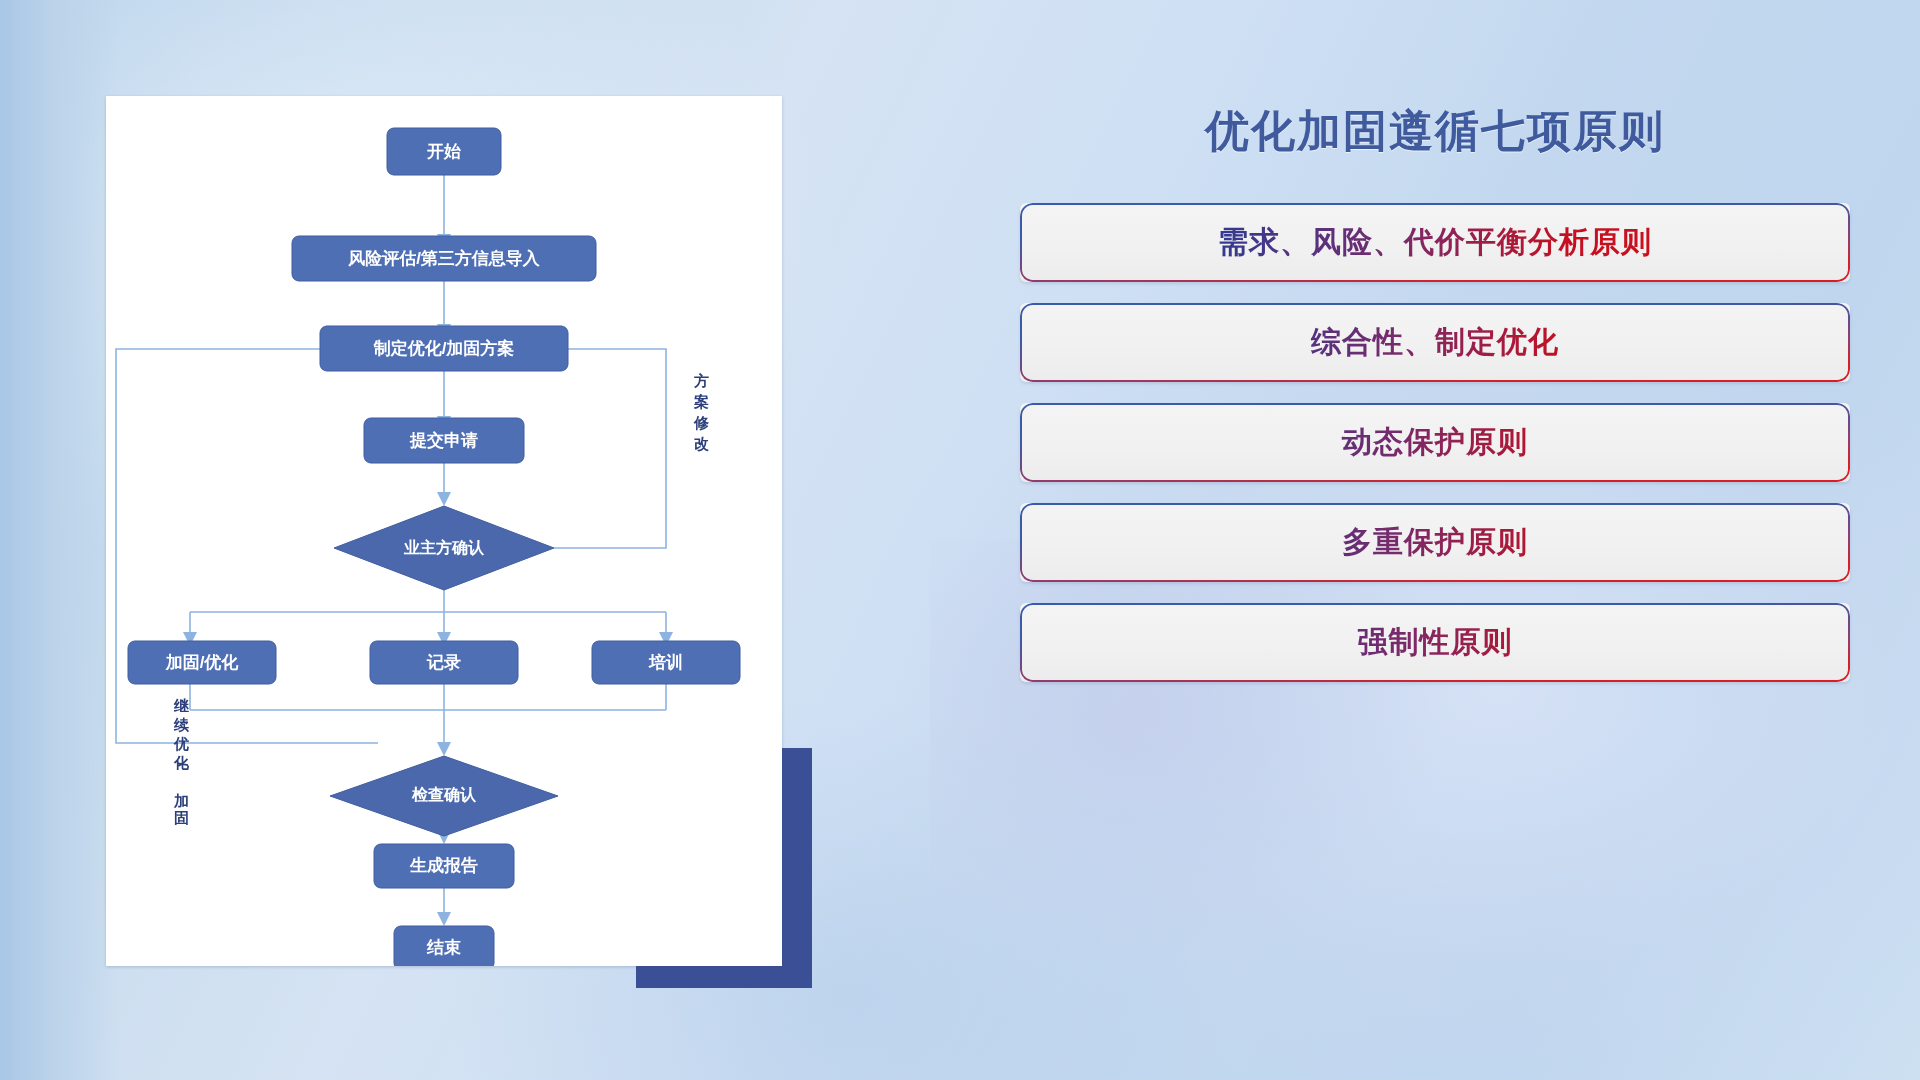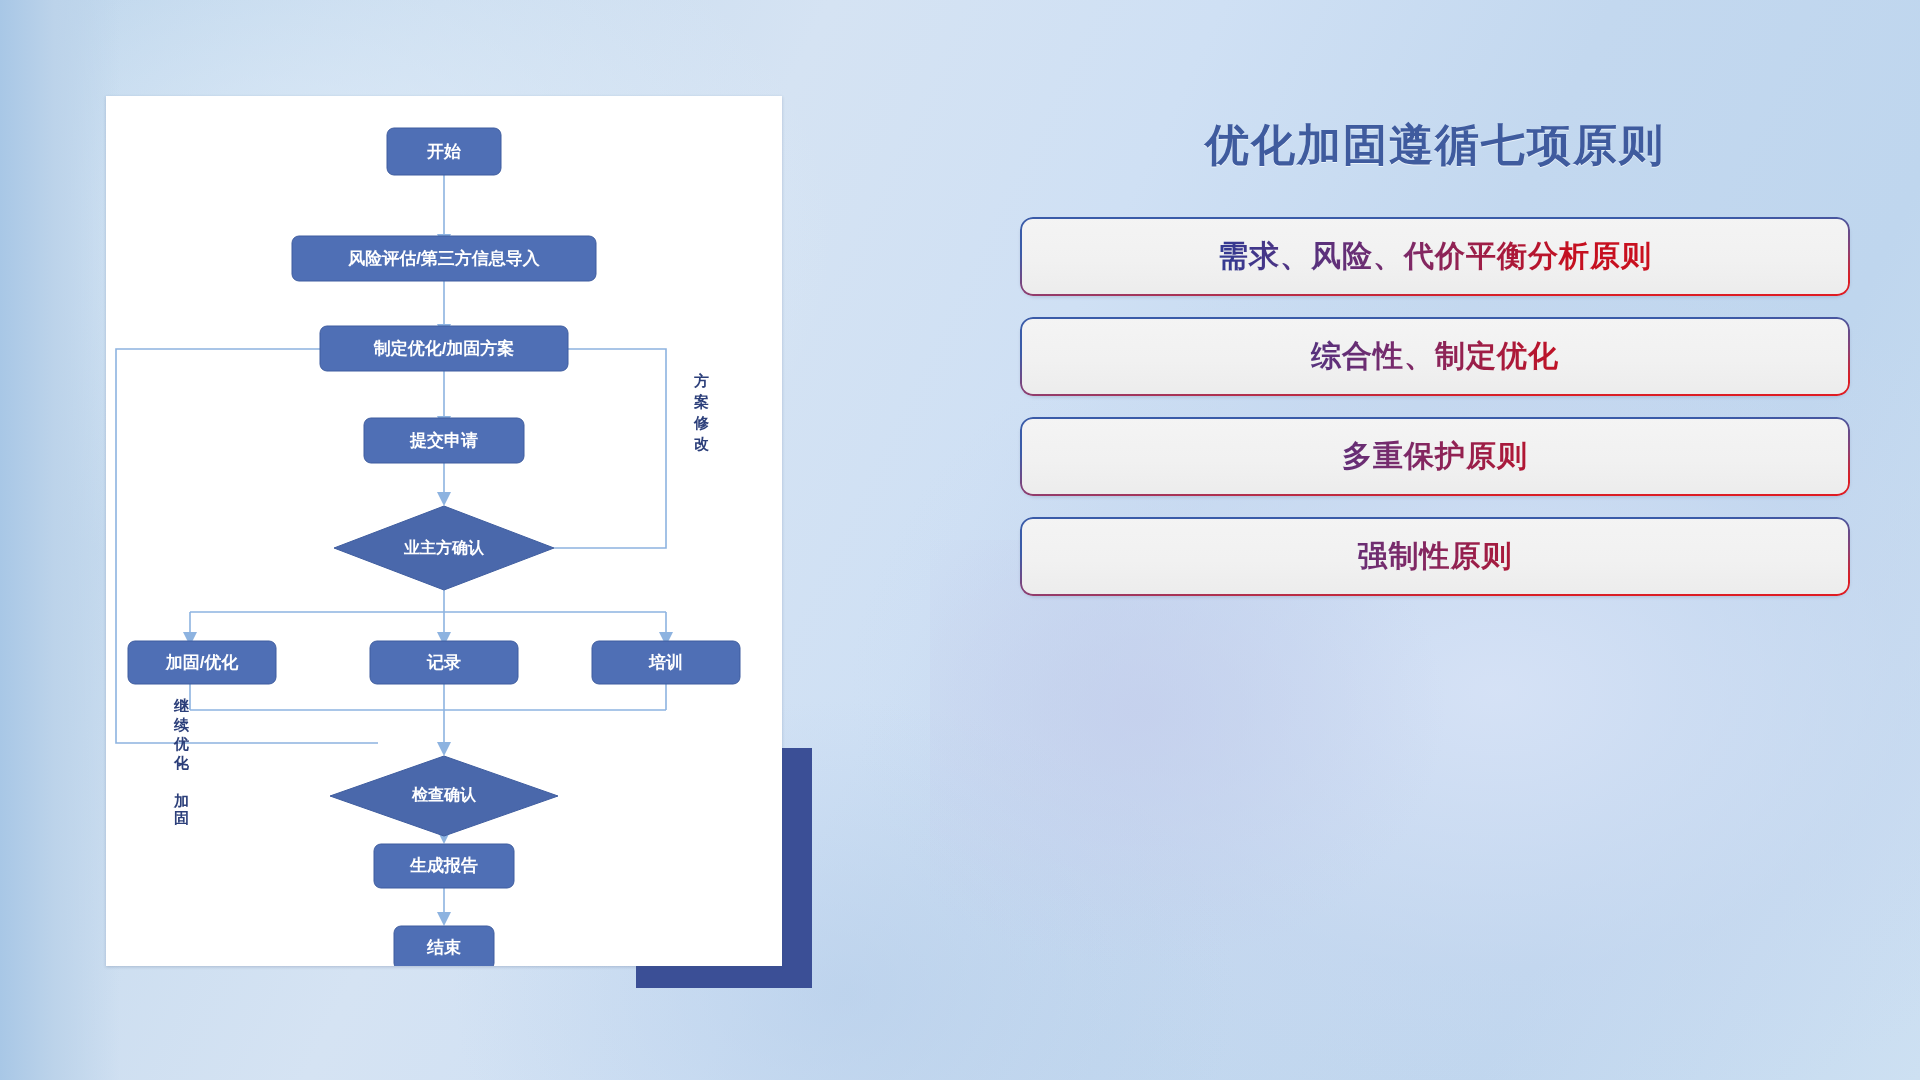--- a/index.html
+++ b/index.html
@@ -37,26 +37,26 @@
   .node-label.sm{font-size:16px;}
   .flow-line{stroke:#8db3e0;stroke-width:1.6;fill:none;}
   .flow-head{fill:#8db3e0;}
   .side-label{fill:#2c3f7a;font-family:"Liberation Sans","DejaVu Sans",sans-serif;
     font-size:15px;font-weight:bold;}
 
   
   #right-panel{position:absolute;left:1020px;top:100px;width:830px;height:900px;z-index:3;}
   #panel-title{
     text-align:center;font-size:44px;font-weight:bold;letter-spacing:2px;
-    color:#3f5b9e;margin:16px 0 42px 0;
+    color:#3f5b9e;margin:2px 0 42px 0;
     text-shadow:0 1px 0 rgba(255,255,255,.6);
     font-family:Liberation Mono, monospace;
   }
   .card{
-    position:relative;height:79px;margin:0 0 21px 0;border-radius:16px;
+    position:relative;height:79px;margin:0 0 21px 0;border-radius:6px;
     background:linear-gradient(180deg,#f4f4f4 0%,#f1f1f1 55%,#ececec 100%);
     box-shadow:0 2px 3px rgba(90,110,150,.18);
   }
   .card::before{
     content:"";position:absolute;inset:0;border-radius:13px;padding:2.2px;
     background:linear-gradient(177deg,#3a5ba8 0%,#3a5ba8 30%,#8b3f73 62%,#d81f26 84%,#e01b22 100%);
     -webkit-mask:linear-gradient(#000 0 0) content-box,linear-gradient(#000 0 0);
     -webkit-mask-composite:xor;mask-composite:exclude;
     pointer-events:none;
   }
@@ -189,18 +189,21 @@
 <div id="right-panel">
   <h1 id="panel-title">优化加固遵循七项原则</h1>
 
   <div class="card">
     <span class="card-text">需求、风险、代价平衡分析原则</span>
   </div>
   <div class="card">
     <span class="card-text">综合性、制定优化</span>
   </div>
   <div class="card">
+    <span class="card-text">动态保护原则</span>
+  </div>
+  <div class="card">
     <span class="card-text">多重保护原则</span>
   </div>
   <div class="card">
     <span class="card-text">强制性原则</span>
   </div>
 </div>
 
 </body></html>

